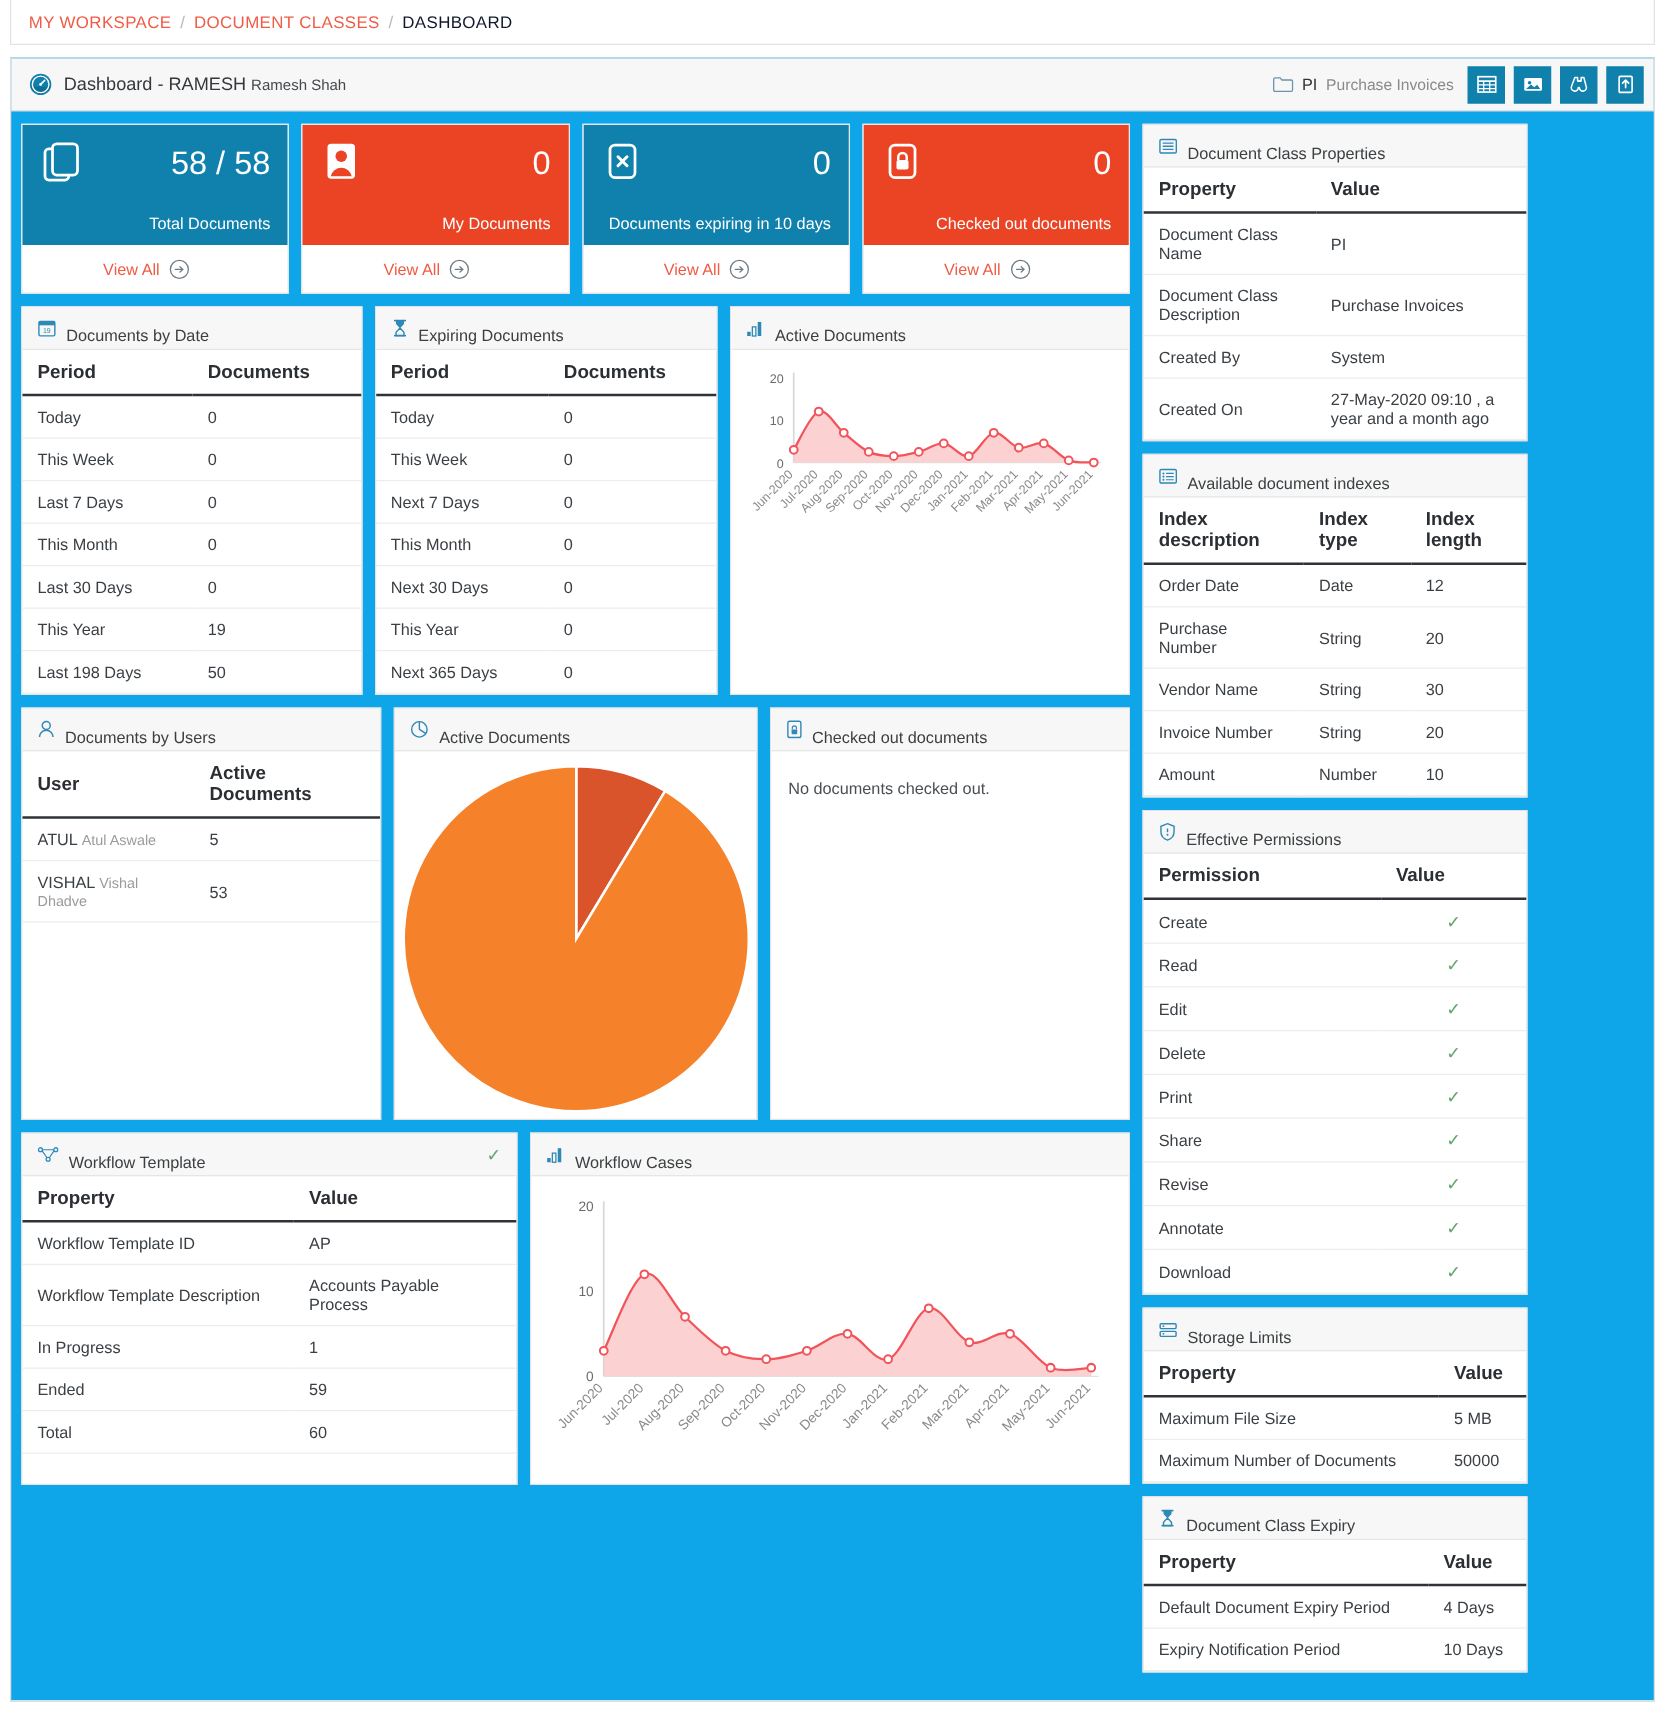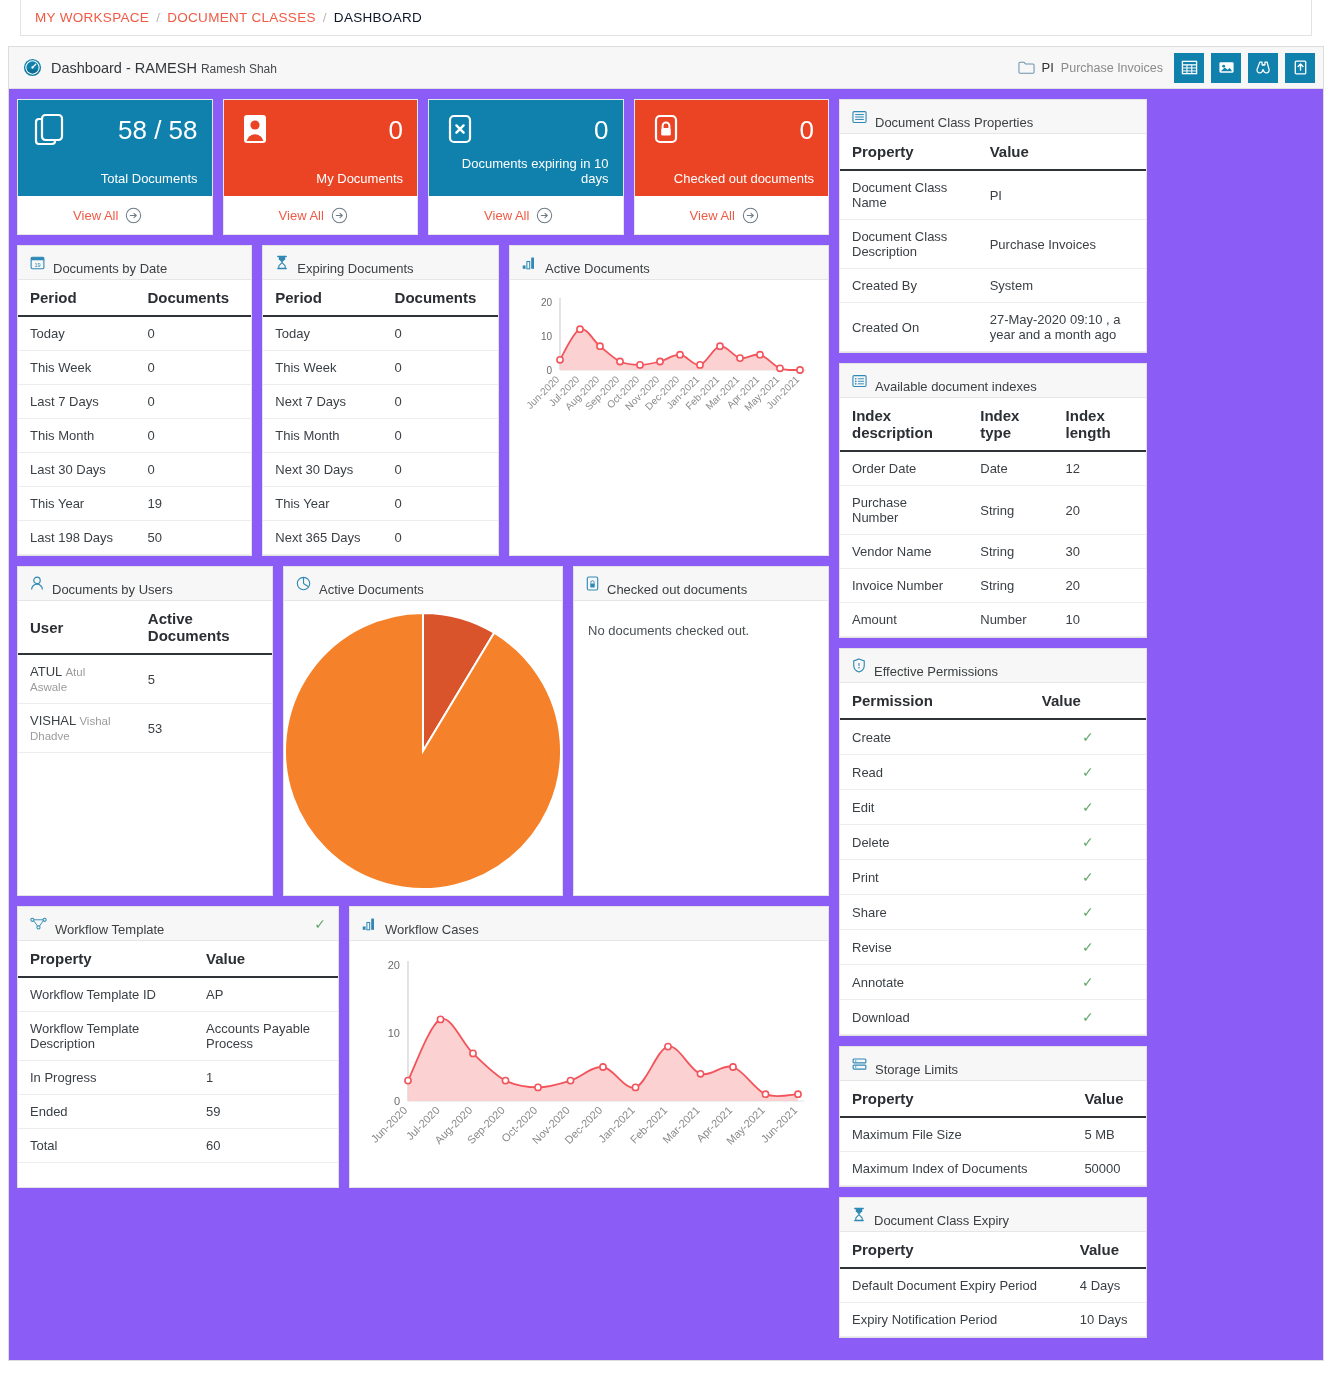--- a/index.html
+++ b/index.html
@@ -9,39 +9,39 @@
     background: #ffffff;
     font-family: "Liberation Sans", sans-serif;
     font-size: 13px;
     color: #3a3f44;
     overflow: hidden;
   }
 
   
   .breadcrumb-bar {
     height: 36px;
-    margin: 0 20px;
+    margin: 0 8px;
     border: 1px solid #e3e3e3;
     border-top: none;
     display: flex;
     align-items: center;
     padding: 0 14px;
     font-size: 13.5px;
     letter-spacing: .3px;
     background: #fff;
   }
   .crumb-link { color: #ef5b45; text-decoration: none; cursor: pointer; }
   .crumb-sep { color: #b9b9b9; margin: 0 7px; }
   .crumb-current { color: #0f172a; }
 
   
   .panel-outer {
     margin: 10px 8px 0 8px;
     border: 1px solid #dddddd;
-    background: #8b5cf6;
+    background: #0ea5e9;
     height: 1315px;
   }
   .panel-header {
     height: 42px;
     background: #f7f7f7;
     border-bottom: 1px solid #e0e0e0;
     display: flex;
     align-items: center;
     padding: 0 8px 0 14px;
     justify-content: space-between;
@@ -55,21 +55,21 @@
   .fl-desc { font-size: 12.5px; color: #8a8a8a; }
   .tool-btn {
     width: 30px; height: 30px;
     background: #1081ac;
     display: flex; align-items: center; justify-content: center;
     cursor: pointer;
   }
 
   
   .dash-body { display: flex; padding: 10px 8px 0 8px; gap: 10px; align-items: flex-start; }
-  .col-main { width: 812px; }
+  .col-main { width: 887px; }
   .col-side { width: 308px; }
 
   
   .kpi-row { display: flex; gap: 10px; margin-bottom: 10px; }
   .kpi-card { flex: 1; border: 1px solid #e6e6e6; background: #fff; }
   .kpi-top {
     height: 96px; padding: 12px 14px 10px 14px;
     display: flex; flex-direction: column; justify-content: space-between;
   }
   .kpi-top.blue { background: #1081ac; }
@@ -823,21 +823,21 @@
             <th>Property</th>
             <th class="num">Value</th>
           </tr>
             </thead>
           <tbody>
             <tr>
                 <td>Maximum File Size</td>
                 <td class="num">5 MB</td>
               </tr>
             <tr>
-                <td>Maximum Index of Documents</td>
+                <td>Maximum Number of Documents</td>
                 <td class="num">50000</td>
               </tr>
           </tbody>
         </table>
       </div>
 
       <div class="card">
         <div class="card-head">
           <div class="card-head-l">
             <span class="ico">

